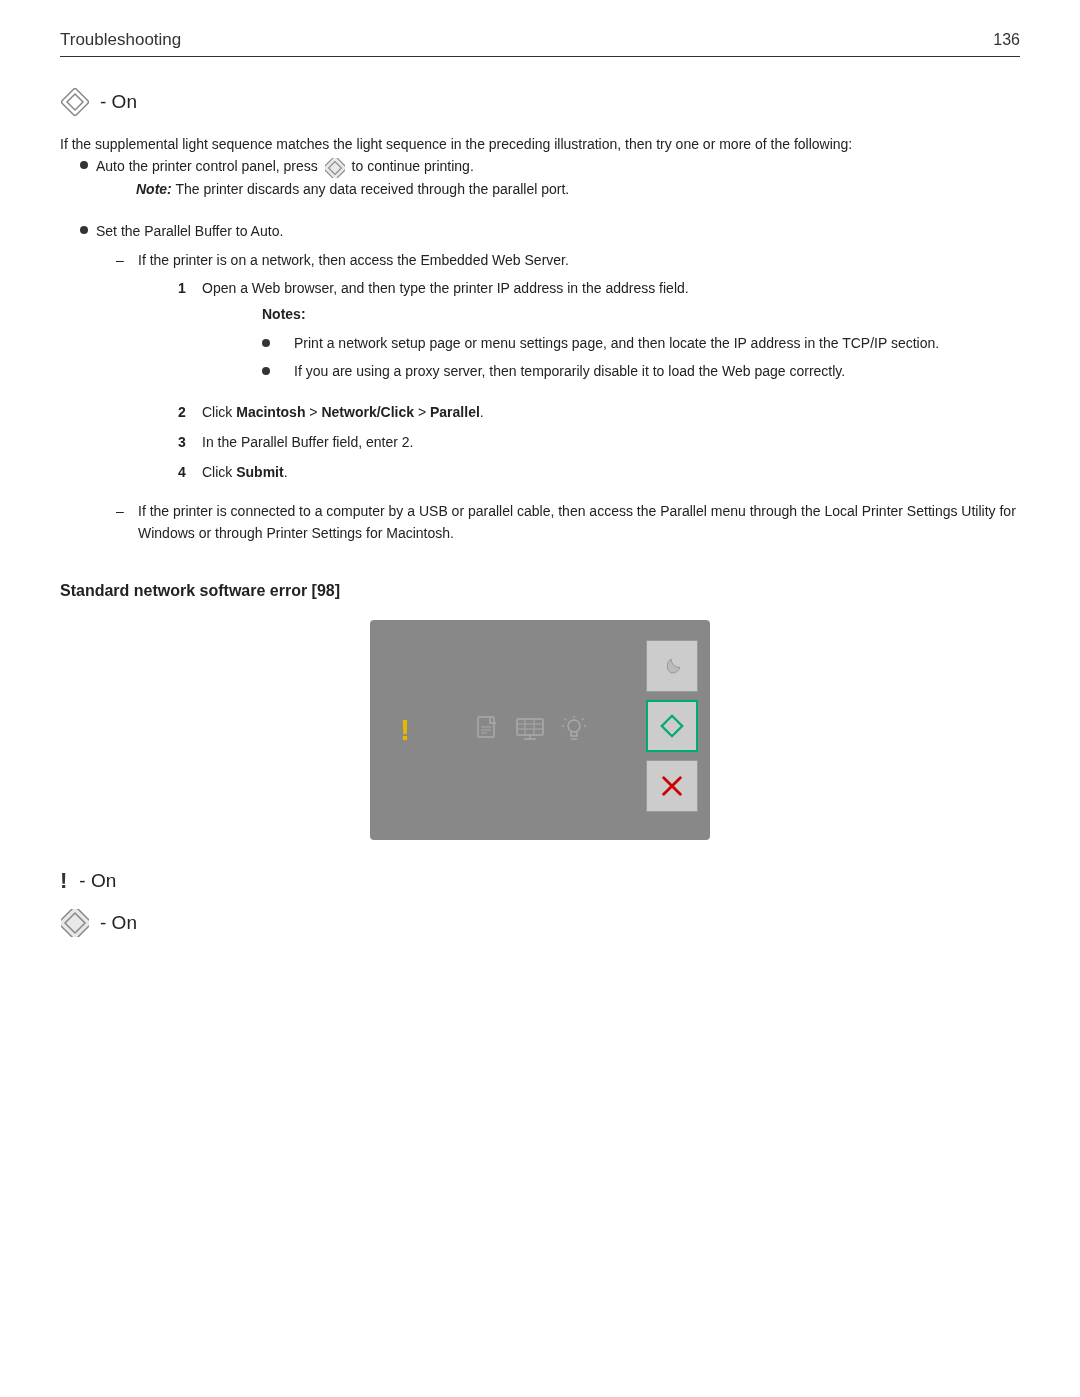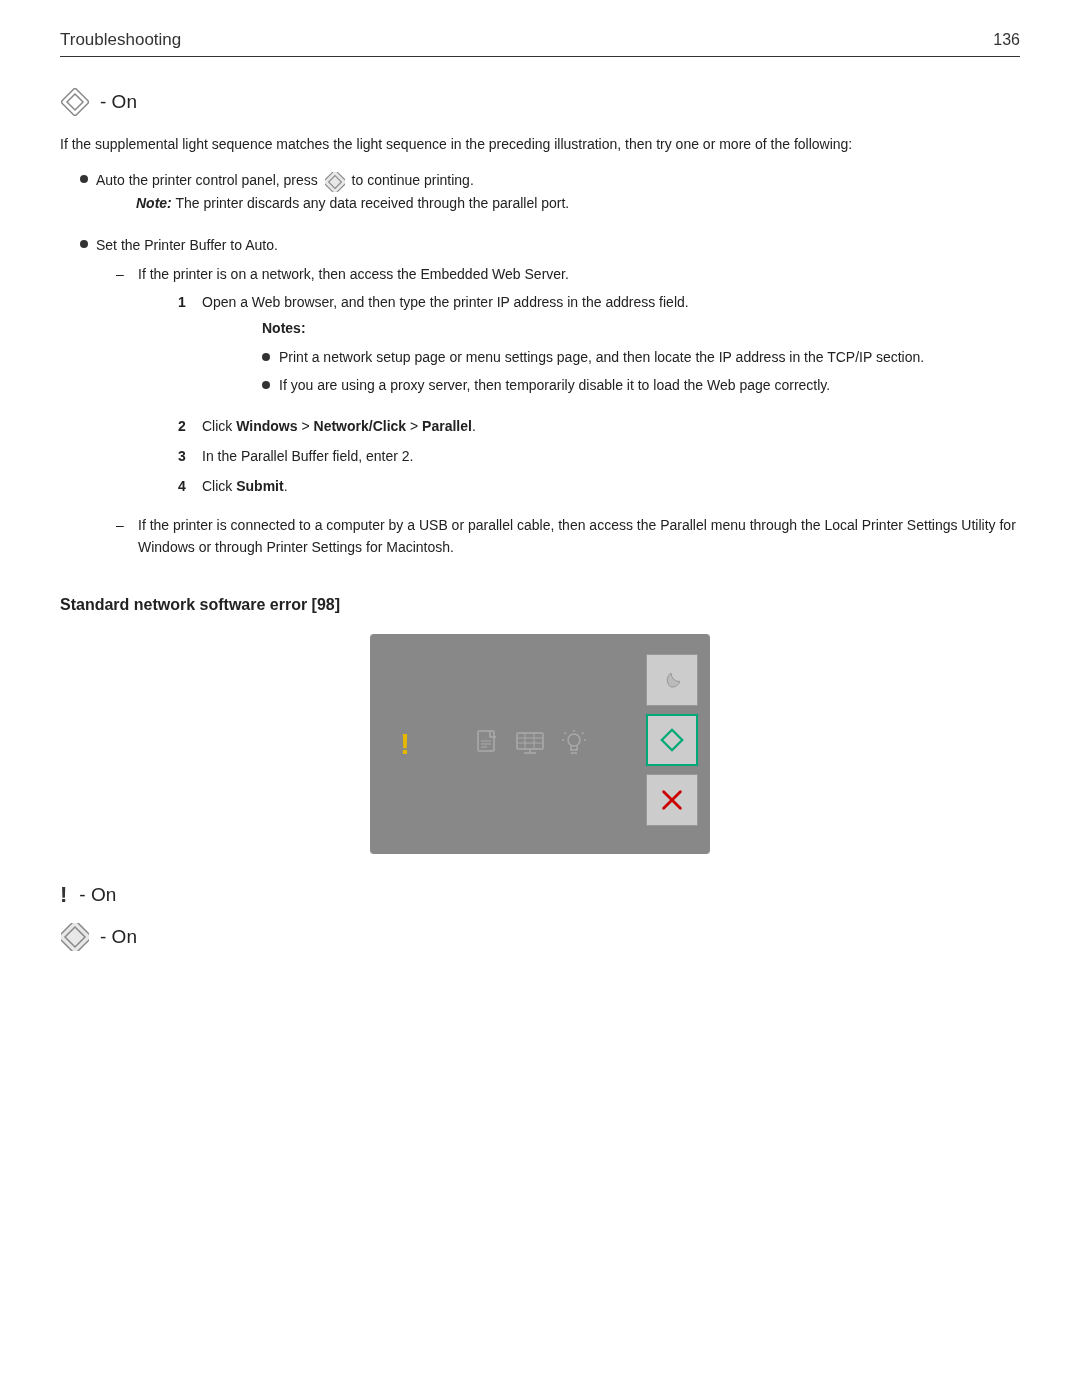--- a/index.html
+++ b/index.html
@@ -54,21 +54,20 @@
     }
 
     .indicator-label {
       font-size: 19px;
     }
 
     
     .body-text {
       font-size: 14px;
       line-height: 1.6;
-      margin-bottom: 14px;
     }
 
     
     .bullet-list {
       list-style: none;
       padding: 0;
       margin: 0 0 14px 0;
     }
 
     .bullet-list > li {
@@ -159,21 +158,21 @@
 
     .notes-bullets {
       list-style: none;
       margin: 0;
       padding: 0;
     }
 
     .notes-bullets li {
       display: flex;
       align-items: flex-start;
-      gap: 9px;
+      gap: 24px;
       margin-bottom: 6px;
       line-height: 1.6;
     }
 
     
     .section-heading {
       font-size: 16px;
       font-weight: bold;
       margin: 30px 0 20px 0;
     }
@@ -293,21 +292,21 @@
         <div class="note-text">
           <span class="note-label">Note:</span>
           <span> The printer discards any data received through the parallel port.</span>
         </div>
       </div>
     </li>
 
     <li>
       <span class="bullet-dot"></span>
       <div class="bullet-content">
-        <span>Set the Printer Buffer to Auto.</span>
+        <span>Set the Parallel Buffer to Auto.</span>
 
         
         <ul class="sub-list">
 
           <li>
             <span class="dash">–</span>
             <div>
               <span>If the printer is on a network, then access the Embedded Web Server.</span>
 
               
@@ -330,21 +329,21 @@
                           <span>If you are using a proxy server, then temporarily disable it to load the Web page correctly.</span>
                         </li>
                       </ul>
                     </div>
                   </div>
                 </li>
 
                 <li>
                   <span class="num-label">2</span>
                   <div>
-                    <span>Click </span><strong>Windows</strong><span> &gt; </span><strong>Network/Click</strong><span> &gt; </span><strong>Parallel</strong><span>.</span>
+                    <span>Click </span><strong>Macintosh</strong><span> &gt; </span><strong>Network/Click</strong><span> &gt; </span><strong>Parallel</strong><span>.</span>
                   </div>
                 </li>
 
                 <li>
                   <span class="num-label">3</span>
                   <span>In the Parallel Buffer field, enter 2.</span>
                 </li>
 
                 <li>
                   <span class="num-label">4</span>

